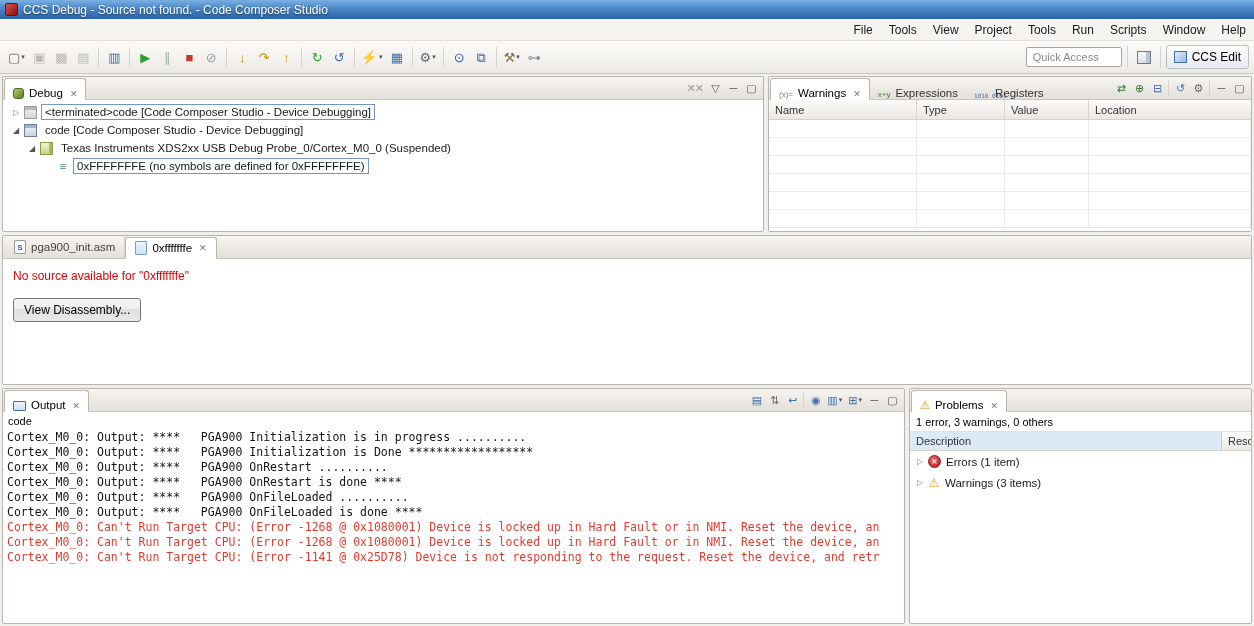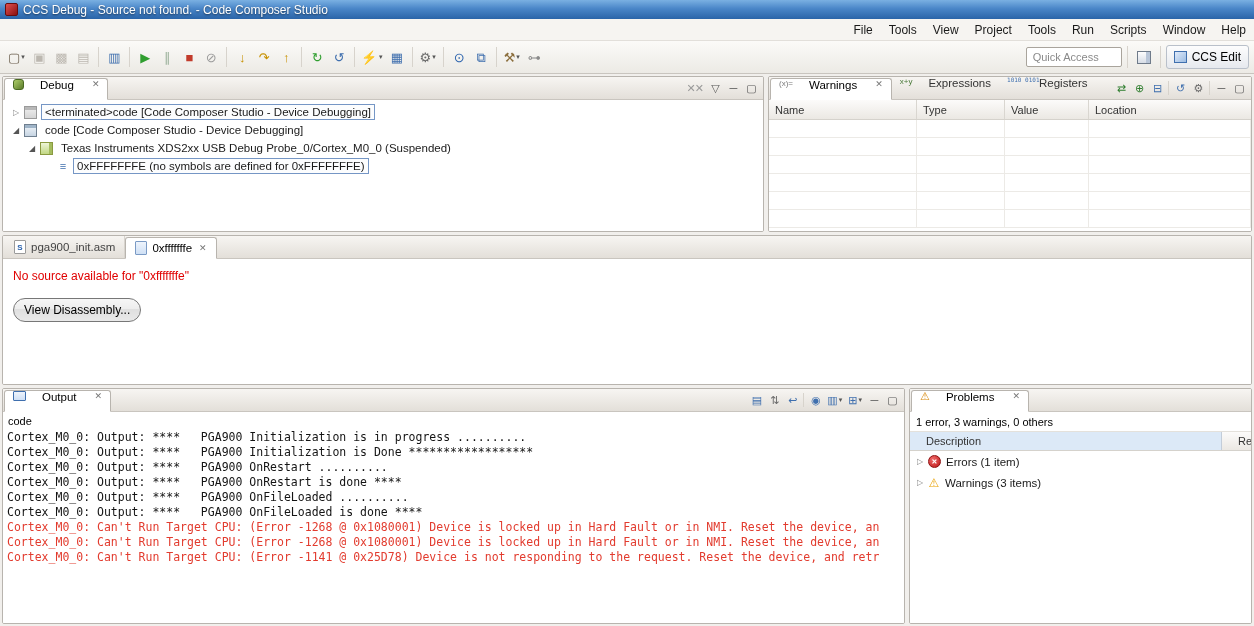--- a/index.html
+++ b/index.html
@@ -39,21 +39,21 @@
   .bottom-row { flex:1; margin-top:3px; display:flex; column-gap:4px; overflow:hidden; }
 
   .panel { border:1px solid #b8b4ae; border-radius:2px; background:#fff; display:flex; flex-direction:column; overflow:hidden; }
   #debug-panel { width:762px; flex:0 0 auto; }
   #vars-panel { flex:1; }
   #console-panel { width:903px; flex:0 0 auto; }
   #problems-panel { flex:1; }
 
   
   .view-tabbar { height:23px; flex:0 0 auto; display:flex; align-items:flex-end; background:linear-gradient(#f7f5f2,#e3dfd9); border-bottom:1px solid #c9c5bf; padding-left:1px; }
-  .view-tab { height:22px; display:flex; align-items:flex-start; gap:16px; padding:0 8px; font-size:11.5px; color:#333; white-space:nowrap; cursor:default; }
+  .view-tab { height:22px; display:flex; align-items:flex-end; gap:5px; padding:0 8px; font-size:11.5px; color:#333; white-space:nowrap; cursor:default; }
   .view-tab.selected { background:#fff; border:1px solid #b8b4ae; border-bottom:1px solid #fff; border-radius:3px 3px 0 0; margin-bottom:-1px; color:#000; }
   .tab-close { font-size:9px; color:#777; margin-left:2px; cursor:default; }
   .vlabel { white-space:nowrap; }
   .view-toolbar { margin-left:auto; display:flex; align-items:center; padding-right:3px; align-self:center; }
   .view-toolbar .tb-btn { min-width:18px; height:18px; }
   .view-toolbar .tb-btn .glyph { font-size:11px; }
   .view-toolbar .tb-sep { height:14px; margin:0 2px; }
 
   
   .vicon { display:inline-flex; align-items:center; justify-content:center; flex:0 0 auto; }
@@ -86,33 +86,33 @@
   .vt-row .vt-col { border-right:1px solid #eceae6; }
 
   
   .editor-tabbar { height:23px; flex:0 0 auto; display:flex; align-items:flex-end; background:linear-gradient(#f7f5f2,#e3dfd9); border-bottom:1px solid #c9c5bf; padding-left:2px; }
   .editor-tab { height:22px; display:flex; align-items:center; gap:5px; padding:0 9px; font-size:11.5px; color:#444; border-right:1px solid #d8d4ce; cursor:default; white-space:nowrap; }
   .editor-tab.selected { background:#fff; border:1px solid #b8b4ae; border-bottom:1px solid #fff; border-radius:3px 3px 0 0; margin-bottom:-1px; color:#000; }
   .ficon { width:12px; height:14px; border:1px solid #9a9a9a; border-radius:1px; background:#fff; font-size:8px; font-weight:bold; color:#2a62ad; display:inline-flex; align-items:center; justify-content:center; flex:0 0 auto; }
   .ficon.dbg { background:linear-gradient(#eef4fc,#cfe0f5); border-color:#7a9ac5; }
   .editor-content { flex:1; background:#fff; padding:10px 10px; }
   .no-source { color:#e00000; font-size:12px; }
-  .btn { margin-top:15px; padding:4px 10px; border:1px solid #777; border-radius:12px; background:linear-gradient(#f6f6f6,#ededed 45%,#dfdfdf 46%,#e9e9e9); font-family:"Liberation Sans",sans-serif; font-size:12px; color:#000; cursor:default; }
+  .btn { margin-top:15px; padding:4px 10px; border:1px solid #777; border-radius:3px; background:linear-gradient(#f6f6f6,#ededed 45%,#dfdfdf 46%,#e9e9e9); font-family:"Liberation Sans",sans-serif; font-size:12px; color:#000; cursor:default; }
 
   
   .console-body { flex:1; background:#fff; overflow:hidden; display:flex; flex-direction:column; }
   .console-name { flex:0 0 auto; font-size:11px; padding:3px 5px 2px; color:#000; }
   .console-lines { flex:1; font-family:"DejaVu Sans Mono","Liberation Mono",monospace; font-size:11.5px; padding:1px 4px; overflow:hidden; }
   .cline { height:15px; line-height:15px; white-space:pre; color:#141414; overflow:hidden; }
   .cline.err { color:#e23b2e; }
 
   
   .problems-summary { flex:0 0 auto; height:19px; display:flex; align-items:center; padding:0 6px; font-size:11px; background:#fff; color:#000; }
   .pt-header { display:flex; height:20px; flex:0 0 auto; background:linear-gradient(#fcfbfa,#ebe8e3); border-top:1px solid #e4e1db; border-bottom:1px solid #d5d2cc; font-size:11px; color:#333; }
-  .pt-col { display:flex; align-items:center; padding-left:16px; height:100%; overflow:hidden; white-space:nowrap; }
+  .pt-col { display:flex; align-items:center; padding-left:6px; height:100%; overflow:hidden; white-space:nowrap; }
   .p1 { width:312px; background:#dce9f7; border-right:1px solid #c3cdd9; }
   .p2 { flex:1; }
   .problems-body { flex:1; background:#fff; }
   .pt-row { display:flex; align-items:center; height:21px; font-size:11.5px; padding-left:3px; white-space:nowrap; cursor:default; }
   .sev-error { width:13px; height:13px; border-radius:50%; background:radial-gradient(circle at 35% 30%,#f06a6a,#bc1616); border:1px solid #8e0f0f; color:#fff; font-size:7px; font-weight:bold; display:inline-flex; align-items:center; justify-content:center; margin:0 5px 0 1px; flex:0 0 auto; }
   .sev-warning { width:14px; text-align:center; color:#e8a000; font-size:12px; margin:0 4px 0 0; flex:0 0 auto; }
 </style>
 </head>
 <body>
 

